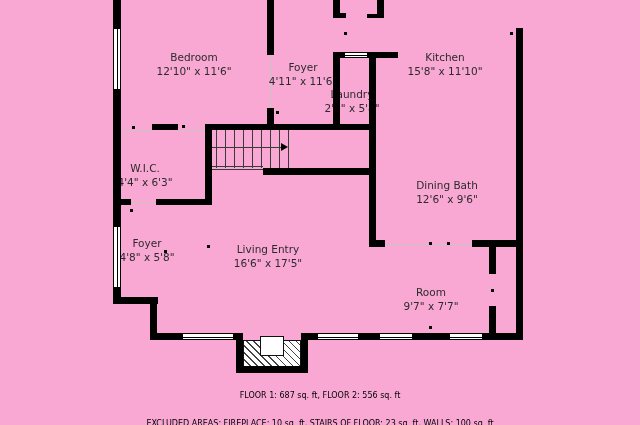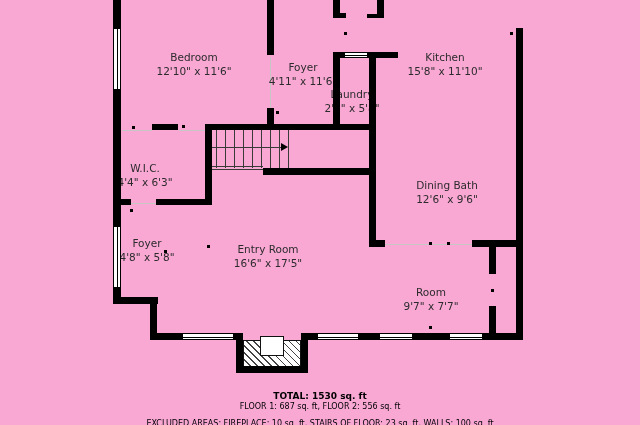--- a/index.html
+++ b/index.html
@@ -128,26 +128,25 @@
       </div>
       <div class="room" style="left: 447px; top: 178px; color: rgb(43, 43, 43);">
         <span class="rn">Dining Bath</span>
         <span class="rd">12'6" x 9'6"</span>
       </div>
       <div class="room" style="left: 147px; top: 236px; color: rgb(43, 43, 43);">
         <span class="rn">Foyer</span>
         <span class="rd">4'8" x 5'8"</span>
       </div>
       <div class="room" style="left: 268px; top: 242px; color: rgb(43, 43, 43);">
-        <span class="rn">Entry Room</span>
+        <span class="rn">Living Entry</span>
         <span class="rd">16'6" x 17'5"</span>
       </div>
       <div class="room" style="left: 431px; top: 285px; color: rgb(43, 43, 43);">
         <span class="rn">Room</span>
         <span class="rd">9'7" x 7'7"</span>
       </div>
     </div>
   <div class="footer">
-    <div class="f1">TOTAL: 1530 sq. ft</div>
     <div class="f2">FLOOR 1: 687 sq. ft, FLOOR 2: 556 sq. ft</div>
     <div class="f3">EXCLUDED AREAS: FIREPLACE: 10 sq. ft, STAIRS OF FLOOR: 23 sq. ft, WALLS: 100 sq. ft</div>
   </div>
 </div>
 
 </body></html>

